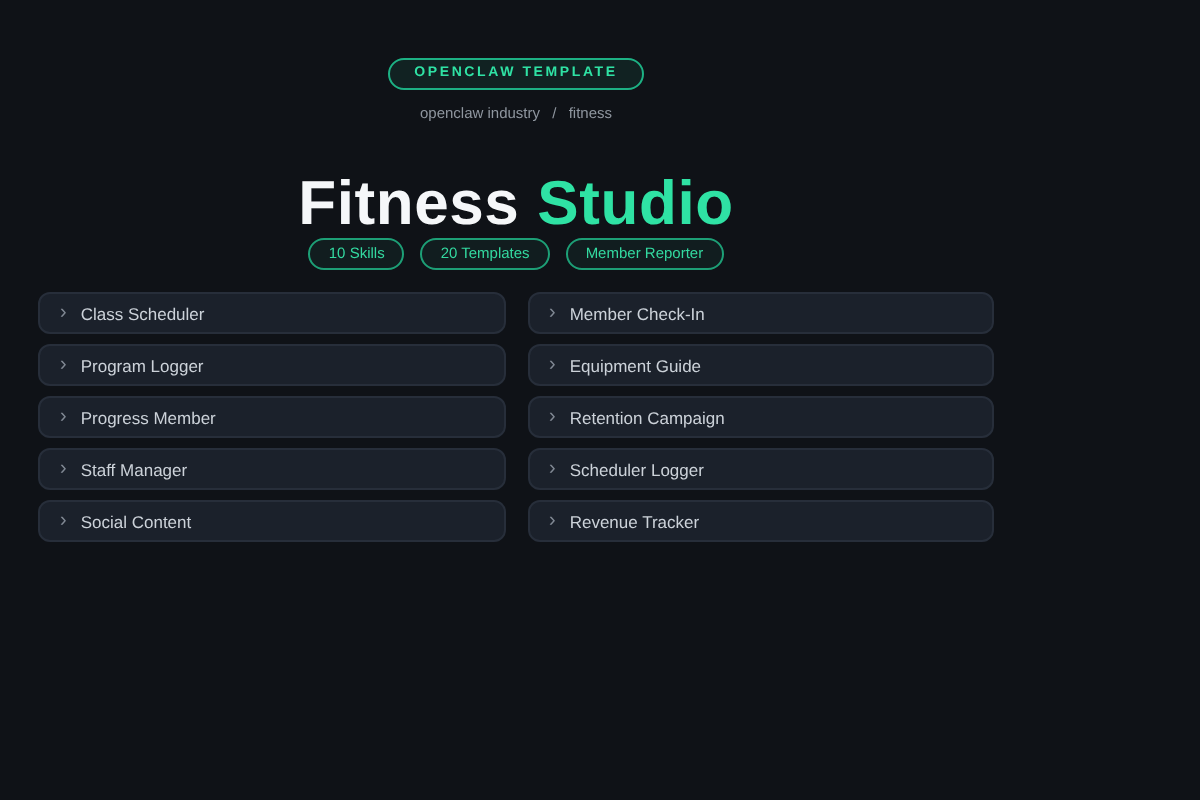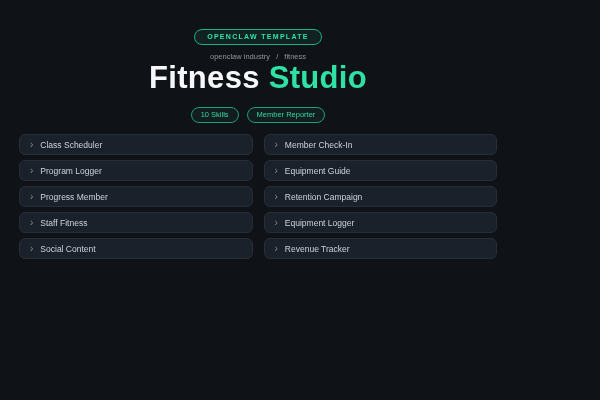--- a/index.html
+++ b/index.html
@@ -20,32 +20,32 @@
     color:#2fe2a4;
     font-size:7px;
     font-weight:bold;
     letter-spacing:1.3px;
   }
 
   .breadcrumb { margin-top:7px; font-size:7.5px; color:#8f969f; }
   .breadcrumb span { margin:0 2px; }
 
   h1 {
-    margin-top:0;
+    margin-top:24px;
     font-size:31px;
     font-weight:bold;
     color:#f5f7f9;
     letter-spacing:0.3px;
     line-height:1.1;
   }
   h1 .accent { color:#2fe2a4; }
 
   .subtitle { margin-top:5px; font-size:9px; color:#b4bac2; }
 
-  .stats { margin-top:12px; display:flex; justify-content:center; gap:8px; }
+  .stats { display:flex; justify-content:center; gap:8px; }
   .stat-pill {
     padding:3px 9px;
     border:1px solid #1d9f76;
     border-radius:999px;
     background:rgba(45,226,164,0.06);
     color:#33d9a0;
     font-size:7.5px;
     line-height:1.1;
   }
 
@@ -87,20 +87,21 @@
   </div>
 
   <h1>
     <span>Fitness</span>
     <span class="accent">Studio</span>
   </h1>
 
 
   <div class="stats">
     <div class="stat-pill">10 Skills</div>
+    <div class="stat-pill">20 Templates</div>
     <div class="stat-pill">Member Reporter</div>
   </div>
 
   <div class="grid">
     <div class="card">
       <span class="chev">›</span>
       <span>Class Scheduler</span>
     </div>
     <div class="card">
       <span class="chev">›</span>
@@ -117,25 +118,25 @@
     <div class="card">
       <span class="chev">›</span>
       <span>Progress Member</span>
     </div>
     <div class="card">
       <span class="chev">›</span>
       <span>Retention Campaign</span>
     </div>
     <div class="card">
       <span class="chev">›</span>
-      <span>Staff Fitness</span>
+      <span>Staff Manager</span>
     </div>
     <div class="card">
       <span class="chev">›</span>
-      <span>Equipment Logger</span>
+      <span>Scheduler Logger</span>
     </div>
     <div class="card">
       <span class="chev">›</span>
       <span>Social Content</span>
     </div>
     <div class="card">
       <span class="chev">›</span>
       <span>Revenue Tracker</span>
     </div>
   </div>

